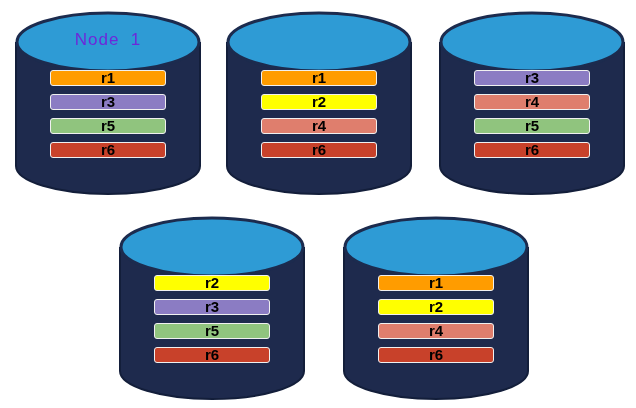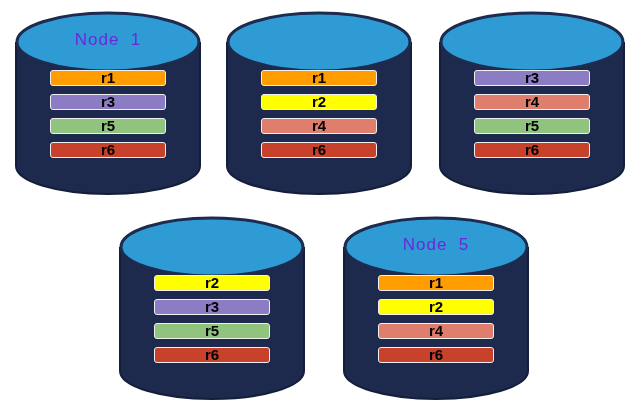--- a/index.html
+++ b/index.html
@@ -121,21 +121,20 @@
         <div class="bar" style="background: rgb(144, 196, 126); border-color: rgb(240, 240, 240);">r5</div>
         <div class="bar" style="background: rgb(200, 65, 42); border-color: rgb(240, 240, 240);">r6</div>
       </div>
     </div>
 
     <div class="node" style="left: 340px; top: 213px;">
       <svg class="cyl" viewBox="0 0 192 190">
         <path class="cyl-body" d="M 4 34 L 4 158 A 92 28 0 0 0 188 158 L 188 34" fill="#1E2A4D" stroke="#131E3A"></path>
         <ellipse class="cyl-top" cx="96" cy="34" rx="91" ry="29" fill="#2E9BD5" stroke="#1C2B4E"></ellipse>
       </svg>
-      <div class="node-label">Node  5</div>
       <div class="bars">
         <div class="bar" style="background: rgb(255, 156, 0); border-color: rgb(240, 240, 240);">r1</div>
         <div class="bar" style="background: rgb(255, 255, 0); border-color: rgb(240, 240, 240);">r2</div>
         <div class="bar" style="background: rgb(223, 126, 109); border-color: rgb(240, 240, 240);">r4</div>
         <div class="bar" style="background: rgb(200, 65, 42); border-color: rgb(240, 240, 240);">r6</div>
       </div>
     </div>
   </div>
 
 </body></html>

